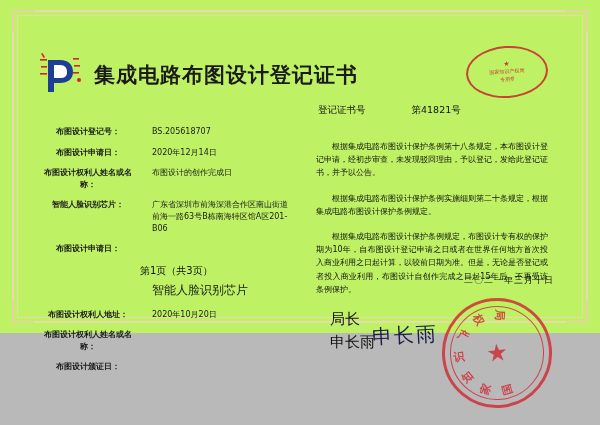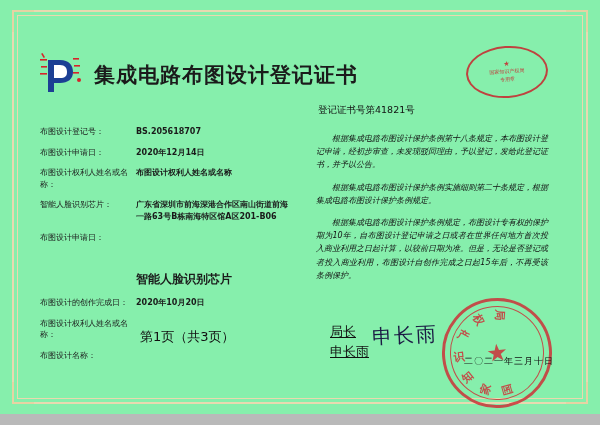--- a/index.html
+++ b/index.html
@@ -9,22 +9,22 @@
   }
   body {
     width: 600px;
     height: 425px;
     overflow: hidden;
     font-family: "DejaVu Sans", "Liberation Sans", sans-serif;
   }
   .page {
     position: relative;
     width: 600px;
-    height: 414px;
-    background: #86efac;
+    height: 333px;
+    background: #bef264;
     box-sizing: border-box;
   }
   
   .border-outer {
     position: absolute;
     left: 12px; top: 10px; right: 12px; bottom: 10px;
     border: 2px solid #e8d9b0;
     box-sizing: border-box;
   }
   .border-inner {
@@ -93,84 +93,83 @@
   }
 
   
   .reg-line {
     position: absolute;
     left: 318px;
     top: 104px;
     font-size: 9.5px;
     color: #111;
     display: flex;
+    gap: 46px;
     white-space: nowrap;
   }
 
   
   .fields {
     position: absolute;
     left: 40px;
     top: 126px;
     width: 248px;
     font-size: 8px;
     color: #111;
     line-height: 1.45;
   }
   .field {
     display: flex;
     margin-bottom: 9px;
     align-items: flex-start;
   }
   .field .lbl {
-    text-align: left;
+    text-align: center;
     white-space: pre-wrap;
     flex: none;
     width: 96px;
-    padding-right: 0;
-    font-weight: normal;
+    padding-right: 16px;
+    font-weight: bold;
     color: #1a1a1a;
   }
   .field .val {
     flex: 1;
-    font-weight: bold;
+    font-weight: normal;
     color: #1a1a1a;
     word-break: break-all;
   }
   .field.big .val {
     font-size: 12px;
     margin-top: 39px;
   }
 
   
   .body-text {
     position: absolute;
     left: 316px;
     top: 128px;
     width: 232px;
     font-size: 8px;
     line-height: 1.65;
     color: #111;
     text-align: justify;
   }
   .body-text p {
-    margin: 4px 0 9px 0;
+    margin: 12px 0 9px 0;
     text-indent: 16px;
-    font-style: italic;
   }
 
   
   .sign-block {
     position: absolute;
     left: 330px;
-    top: 322px;
-    font-size: 13px;
+    top: 308px;
+    font-size: 15px;
     color: #111;
     line-height: 1.5;
-    text-decoration: underline;
   }
   .sign-name {
     position: absolute;
     left: 372px;
     top: 322px;
     font-family: "DejaVu Serif", "Liberation Serif", serif;
     font-size: 20px;
     color: #1b1b44;
     letter-spacing: 2px;
     transform: rotate(-3deg);
@@ -218,22 +217,22 @@
     font-size: 11px;
     font-weight: bold;
     font-family: "DejaVu Sans", "Liberation Sans", sans-serif;
     transform-origin: 0 0;
   }
 
   
   .page-num {
     position: absolute;
     left: 140px;
-    bottom: 68px;
-    font-size: 13px;
+    bottom: 55px;
+    font-size: 10px;
     color: #111;
   }
 </style>
 </head>
 <body>
 
 <div class="page">
   <div class="border-outer"></div>
   <div class="border-inner"></div>
   <div class="corner tl"></div>
@@ -278,40 +277,40 @@
     <div class="field">
       <div class="lbl">布图设计登记号：</div>
       <div class="val">BS.205618707</div>
     </div>
     <div class="field">
       <div class="lbl">布图设计申请日：</div>
       <div class="val">2020年12月14日</div>
     </div>
     <div class="field">
       <div class="lbl">布图设计权利人姓名或名称：</div>
-      <div class="val">布图设计权利人姓名或名称</div>
+      <div class="val">布图设计的创作完成日</div>
     </div>
     <div class="field">
       <div class="lbl">智能人脸识别芯片：</div>
       <div class="val">广东省深圳市前海深港合作区南山街道前海一路63号B栋南海特区馆A区201-B06</div>
     </div>
     <div class="field big">
       <div class="lbl">布图设计申请日：</div>
       <div class="val">智能人脸识别芯片</div>
     </div>
     <div class="field">
-      <div class="lbl">布图设计的创作完成日：</div>
+      <div class="lbl">布图设计权利人地址：</div>
       <div class="val">2020年10月20日</div>
     </div>
     <div class="field">
       <div class="lbl">布图设计权利人姓名或名称：</div>
       <div class="val"></div>
     </div>
     <div class="field">
-      <div class="lbl">布图设计名称：</div>
+      <div class="lbl">布图设计颁证日：</div>
     </div>
   </div>
 
   <div class="body-text">
     <p>根据集成电路布图设计保护条例第十八条规定，本布图设计登记申请，经初步审查，未发现驳回理由，予以登记，发给此登记证书，并予以公告。</p>
     <p>根据集成电路布图设计保护条例实施细则第二十条规定，根据集成电路布图设计保护条例规定。</p>
     <p>根据集成电路布图设计保护条例规定，布图设计专有权的保护期为10年，自布图设计登记申请之日或者在世界任何地方首次投入商业利用之日起计算，以较前日期为准。但是，无论是否登记或者投入商业利用，布图设计自创作完成之日起15年后，不再受该条例保护。</p>
   </div>
 
   <div class="sign-block">

